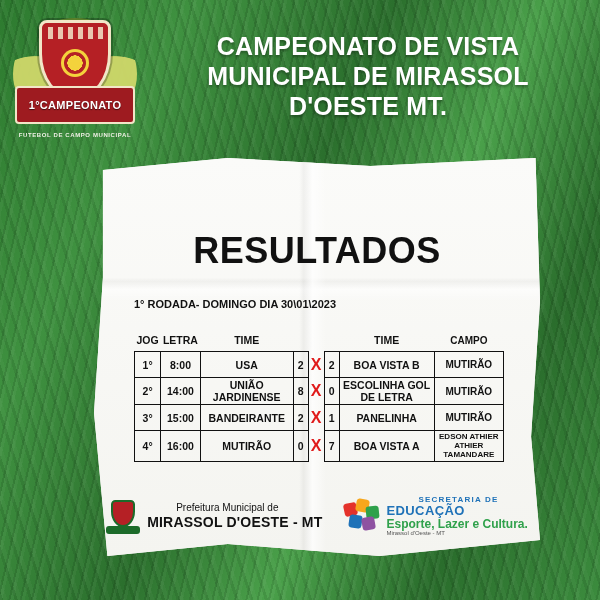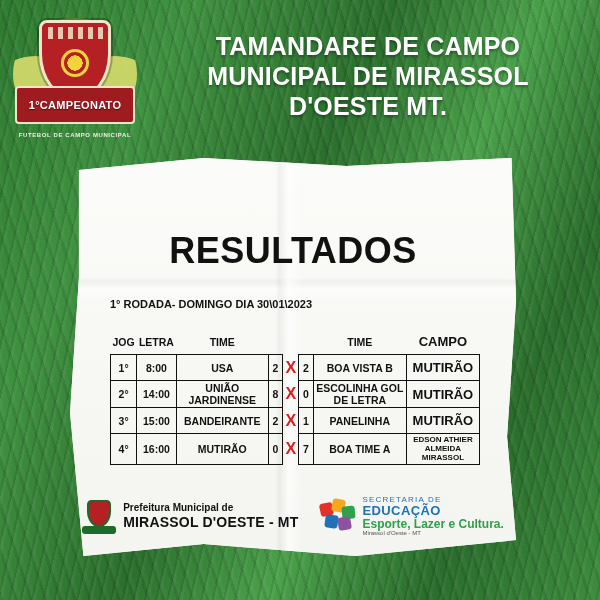--- a/index.html
+++ b/index.html
@@ -77,21 +77,21 @@
   }
   .header-title {
     flex:1; padding-right:14px; text-align:center;
     color:#ffffff; font-weight:bold; font-size:25px; line-height:1.2;
     letter-spacing:.2px;
     text-shadow:0 2px 3px rgba(0,0,0,.35);
   }
   .header-title div { white-space:nowrap; }
   
   .paper {
-    position:absolute; left:70px; top:158px; width:446px; height:398px;
+    position:absolute; left:94px; top:158px; width:446px; height:398px;
     background:#fbfbf9;
     box-shadow:0 6px 18px rgba(0,0,0,.35);
     clip-path: polygon(2% 3%, 30% 0%, 62% 2%, 99% 0%, 100% 36%, 98% 70%, 100% 96%, 64% 100%, 30% 97%, 3% 100%, 0% 64%, 2% 30%);
     background-image:
       linear-gradient(100deg, rgba(0,0,0,.05) 0 1px, transparent 1px 14px),
       linear-gradient(#fbfbf9,#f4f4f0);
   }
   .paper-fold {
     position:absolute; inset:0;
     background:
@@ -112,76 +112,76 @@
   table { border-collapse:collapse; width:370px; font-size:10px; color:#111;margin-top:12px; }
   th { font-weight:bold; font-size:10.5px; padding:2px 2px 5px 2px; text-align:center; }
   td { border:1px solid #111; height:26px; text-align:center; font-weight:bold; font-size:10.5px; }
   .c-jog { width:26px; }
   .c-hora { width:40px; }
   .c-t1 { width:104px; }
   .c-s1 { width:20px; }
   .c-x  { width:18px; border:none !important; color:#e01b1b; font-weight:bold; font-size:16px; }
   .c-s2 { width:20px; }
   .c-t2 { width:120px; }
-  .c-campo { width:82px; font-size:13px; }
+  .c-campo { width:82px; font-size:10px; }
   .campo-2l { font-size:8px; line-height:1.15; }
   
   .footer {
     position:absolute; left:78px; top:500px; width:446px; height:56px;
     display:flex; align-items:center; justify-content:center; gap:22px;
   }
   .pref { display:flex; align-items:center; gap:7px; }
   .pref-crest {
     width:34px; height:36px; position:relative;
   }
   .pref-crest .s {
     position:absolute; left:5px; top:2px; width:24px; height:27px;
     background:#b52025; border:2px solid #1c6b2a; border-radius:5px 5px 14px 14px / 5px 5px 18px 18px;
   }
   .pref-crest .r {
     position:absolute; left:0; bottom:0; width:34px; height:8px; background:#1c6b2a; border-radius:3px;
   }
   .pref-text { line-height:1.15; color:#111; }
-  .pref-text .l1 { font-size:10px; font-weight:bold; }
+  .pref-text .l1 { font-size:10px; font-weight:normal;margin-left:29px; }
   .pref-text .l2 { font-size:14px; font-weight:bold; letter-spacing:.2px; }
   .educ { display:flex; align-items:center; gap:6px; }
   .educ-mark {
     width:36px; height:34px; position:relative;
   }
   .educ-mark i {
     position:absolute; display:block; border-radius:3px;
   }
   .educ-mark i:nth-child(1){ left:0; top:4px; width:13px; height:13px; background:#e4322b; transform:rotate(-12deg); }
   .educ-mark i:nth-child(2){ left:12px; top:0; width:13px; height:13px; background:#f7a71c; transform:rotate(10deg); }
   .educ-mark i:nth-child(3){ left:22px; top:7px; width:13px; height:13px; background:#2fa14b; transform:rotate(-6deg); }
   .educ-mark i:nth-child(4){ left:5px; top:16px; width:13px; height:13px; background:#1f72b8; transform:rotate(8deg); }
   .educ-mark i:nth-child(5){ left:18px; top:18px; width:13px; height:13px; background:#8e52a1; transform:rotate(-10deg); }
   .educ-text { line-height:1.05; }
-  .educ-text .e1 { font-size:8px; font-weight:normal; color:#1f72b8; letter-spacing:1.2px; }
+  .educ-text .e1 { font-size:8px; font-weight:bold; color:#1f72b8; letter-spacing:1.2px;margin-left:32px; }
   .educ-text .e2 { font-size:13px; font-weight:bold; color:#1f72b8; letter-spacing:.4px; }
   .educ-text .e3 { font-size:12px; font-weight:bold; color:#2fa14b; }
   .educ-text .e4 { font-size:6px; color:#555; }
 </style>
 </head>
 <body>
 
 <div class="poster">
   <div class="grass"></div>
 
   <div class="header">
     <div class="crest">
       <div class="crest-badge">
         <div class="crest-wreath"></div>
         <div class="crest-shield"></div>
         <div class="crest-ribbon">1°CAMPEONATO</div>
         <div class="crest-sub">FUTEBOL DE CAMPO MUNICIPAL</div>
       </div>
     </div>
     <div class="header-title">
-      <div>TAMANDARE DE CAMPO</div>
+      <div>CAMPEONATO DE VISTA</div>
       <div>MUNICIPAL DE MIRASSOL</div>
       <div>D'OESTE MT.</div>
     </div>
   </div>
 
   <div class="paper">
     <div class="paper-fold"></div>
 
     <div class="results-title">RESULTADOS</div>
     <div class="round-label">1° RODADA- DOMINGO DIA 30\01\2023</div>
@@ -231,24 +231,24 @@
             <td class="c-t2">PANELINHA</td>
             <td class="c-campo">MUTIRÃO</td>
           </tr>
           <tr>
             <td class="c-jog">4°</td>
             <td class="c-hora">16:00</td>
             <td class="c-t1">MUTIRÃO</td>
             <td class="c-s1">0</td>
             <td class="c-x">X</td>
             <td class="c-s2">7</td>
-            <td class="c-t2">BOA TIME A</td>
+            <td class="c-t2">BOA VISTA A</td>
             <td class="c-campo campo-2l">
               <div>EDSON ATHIER</div>
-              <div>ALMEIDA MIRASSOL</div>
+              <div>ATHIER TAMANDARE</div>
             </td>
           </tr>
         </tbody>
       </table>
     </div>
 
     <div class="footer" style="left:0; top:330px; width:446px;">
       <div class="pref">
         <div class="pref-crest">
           <span class="s"></span>

